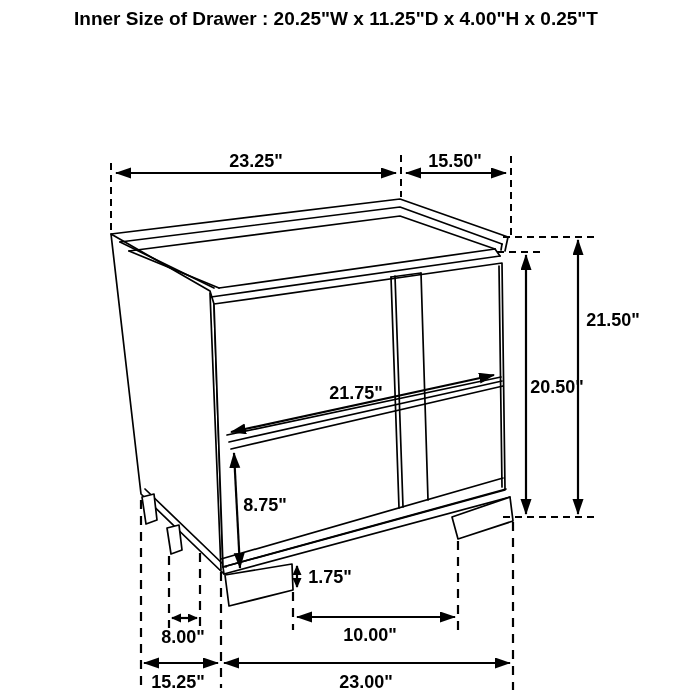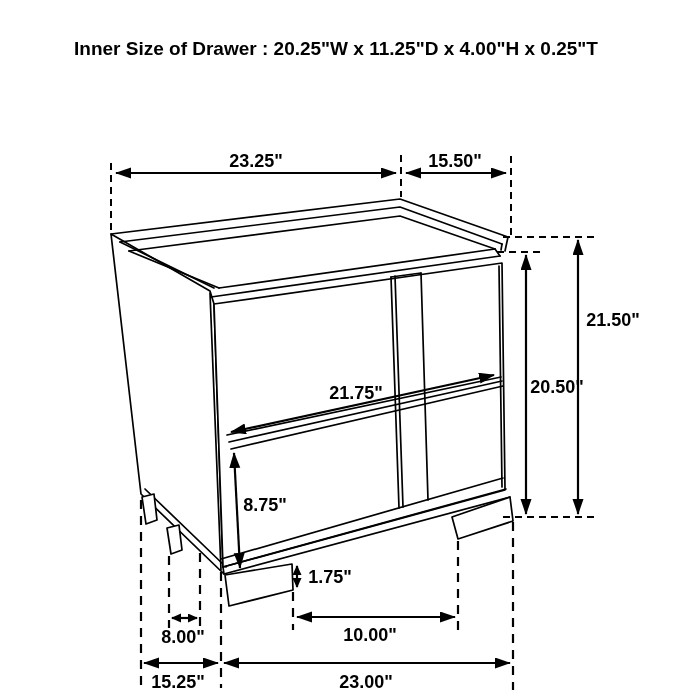--- a/index.html
+++ b/index.html
@@ -1,19 +1,19 @@
 <!DOCTYPE html>
 <html><head>
 <meta charset="utf-8">
 <style>
   html,body{margin:0;padding:0;background:#fff;}
   .page{position:relative;width:700px;height:700px;background:#ffffff;overflow:hidden;
         font-family:"Liberation Sans","DejaVu Sans",sans-serif;}
   .title{position:absolute;left:0;top:8px;width:672px;text-align:center;
-         font-size:19px;font-weight:bold;color:#000;letter-spacing:0px;margin-top:30px;}
+         font-size:19px;font-weight:bold;color:#000;letter-spacing:0px;}
   svg{position:absolute;left:0;top:0;}
   .draw{stroke:#000;stroke-width:1.7;fill:none;stroke-linejoin:round;stroke-linecap:round;}
   .face{stroke:#000;stroke-width:1.7;fill:#ffffff;stroke-linejoin:round;}
   .dim{stroke:#000;stroke-width:2.2;fill:none;}
   .dash{stroke:#000;stroke-width:2;fill:none;stroke-dasharray:7 5;}
   .dashL{stroke:#000;stroke-width:2.2;fill:none;stroke-dasharray:9 7;}
   .lbl{font-size:18px;font-weight:bold;fill:#000;text-anchor:middle;}
 </style>
 </head>
 <body>

